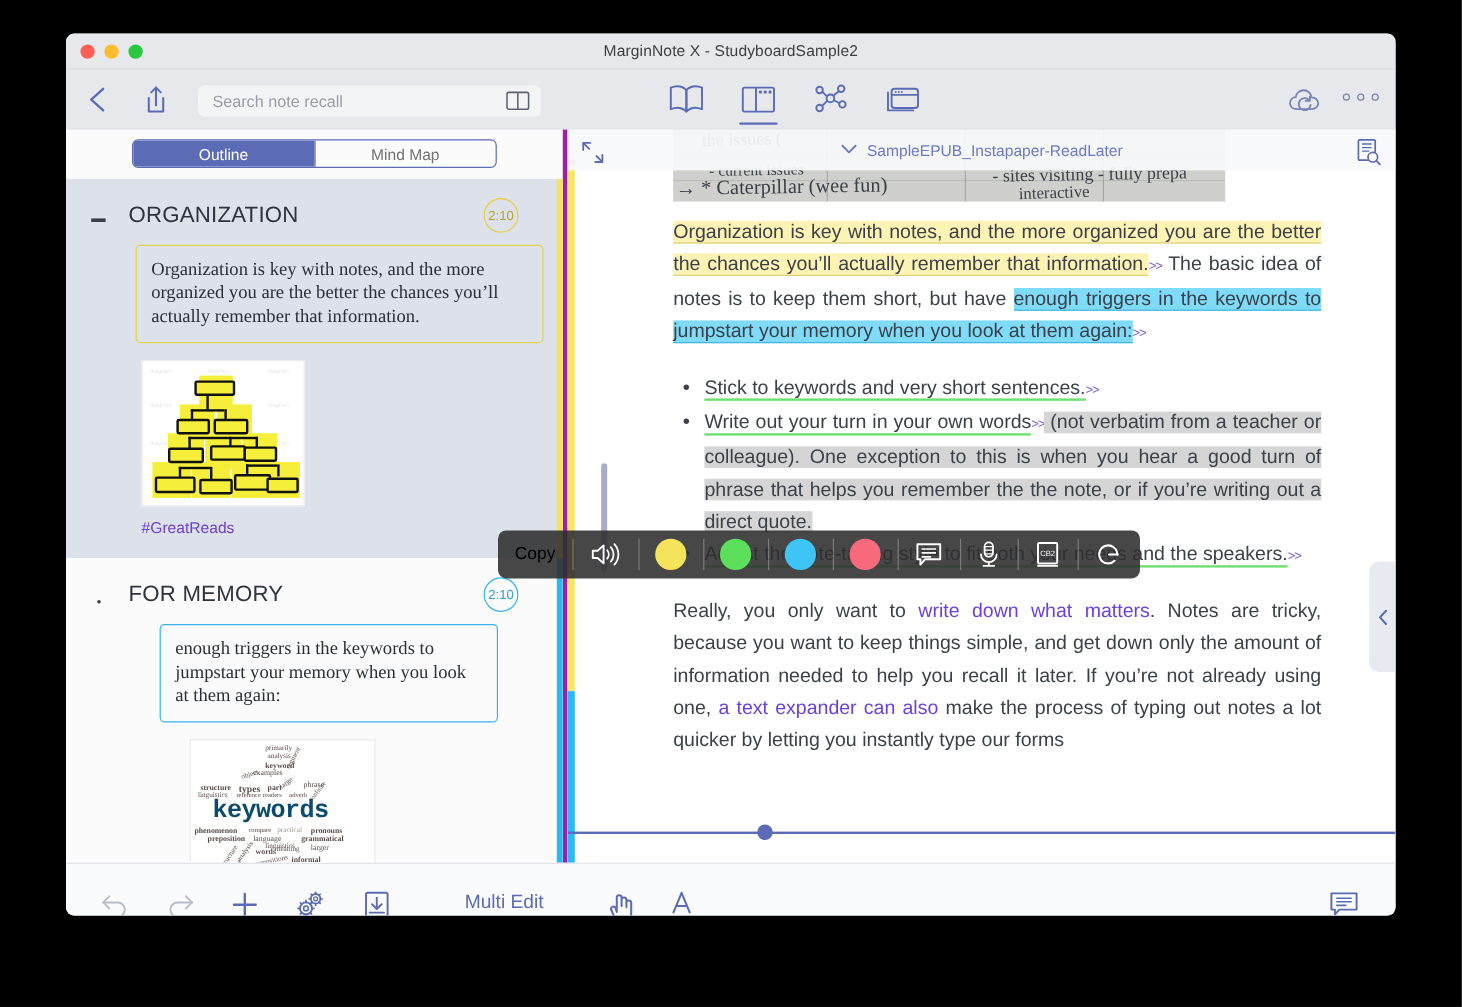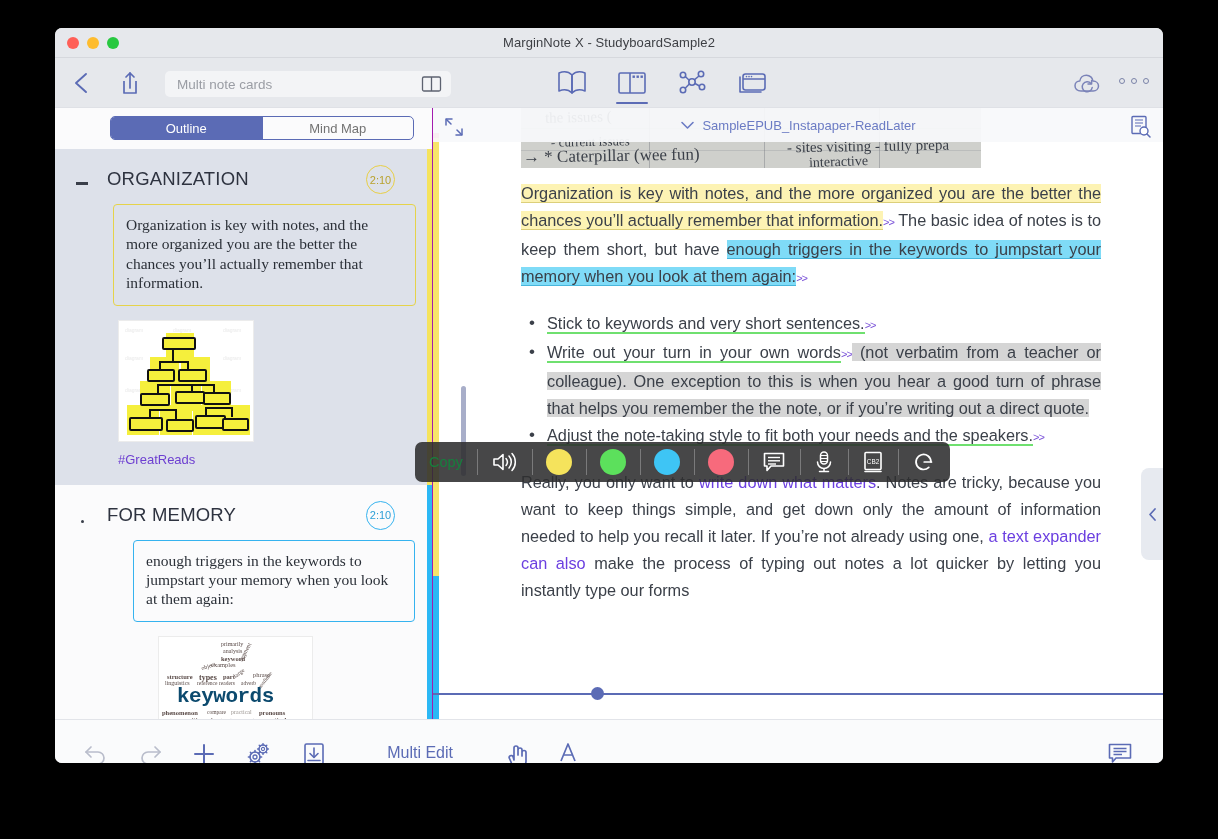--- a/index.html
+++ b/index.html
@@ -58,22 +58,22 @@
   #tb-dots {
     position: absolute; right: 14px; top: 20px; display: flex; gap: 6px;
   }
   .dot-o { width: 6px; height: 6px; border-radius: 50%; border: 1.2px solid #7b83a8; }
 
   
   #body { position: relative; height: 611px; display: flex; }
 
   
   #left {
-    width: 378px; position: relative; background: #fbfbfc;
-    border-right: 1px solid #a21caf;
+    width: 418px; position: relative; background: #fbfbfc;
+    border-right: 4px solid #a21caf;
   }
   #segmented {
     position: absolute; left: 55px; top: 8px;
     width: 304px; height: 24px;
     border: 1px solid #5b6bb5; border-radius: 5px;
     display: flex; overflow: hidden;
   }
   .seg {
     flex: 1; display: flex; align-items: center; justify-content: center;
     font-size: 13px; color: #737373;
@@ -199,21 +199,21 @@
     display: flex; align-items: center; z-index: 40;
   }
   #popup .pitem {
     height: 40px; display: flex; align-items: center; justify-content: center;
     position: relative; padding: 0 14px;
   }
   #popup .pitem + .pitem::before {
     content:''; position: absolute; left: 0; top: 7px; bottom: 7px; width: 1px;
     background: rgba(255,255,255,.28);
   }
-  #popup .copy-label { color: #15803d; font-size: 14.5px; }
+  #popup .copy-label { color: #000000; font-size: 14.5px; }
   .swatch { width: 26px; height: 26px; border-radius: 50%; }
   .sw-yellow { background: #f5e35c; }
   .sw-green  { background: #5ce05c; }
   .sw-blue   { background: #3ec5f5; }
   .sw-red    { background: #f76a7c; }
 
   
   #collapse-handle {
     position: absolute; right: 0; top: 360px; width: 22px; height: 92px;
     background: #e7eaf0; border-radius: 8px 0 0 8px;
@@ -259,21 +259,21 @@
         </svg>
     </div>
     <div id="tb-share">
       <svg width="26" height="28" viewBox="0 0 26 28">
         <path d="M7 12 L7 24 L19 24 L19 12" fill="none" stroke="#5b6bb5" stroke-width="1.7" stroke-linejoin="round"></path>
         <path d="M13 19 L13 4" fill="none" stroke="#5b6bb5" stroke-width="1.7" stroke-linecap="round"></path>
         <path d="M9 8 L13 4 L17 8" fill="none" stroke="#5b6bb5" stroke-width="1.7" stroke-linecap="round" stroke-linejoin="round"></path>
       </svg>
     </div>
     <div id="searchbox">
-      <div id="search-input-text">Multi note cards</div>
+      <div id="search-input-text">Search note recall</div>
       <div id="search-book-icon">
         <svg width="21" height="18" viewBox="0 0 21 18">
           <rect x="1.5" y="2" width="18" height="14" fill="none" stroke="#5d6270" stroke-width="1.3" rx="1.5"></rect>
           <line x1="10.5" y1="2" x2="10.5" y2="16" stroke="#5d6270" stroke-width="1.3"></line>
         </svg>
       </div>
     </div>
     <div id="tb-center">
       <div class="tb-mode">
         <svg width="34" height="34" viewBox="0 0 34 34">

